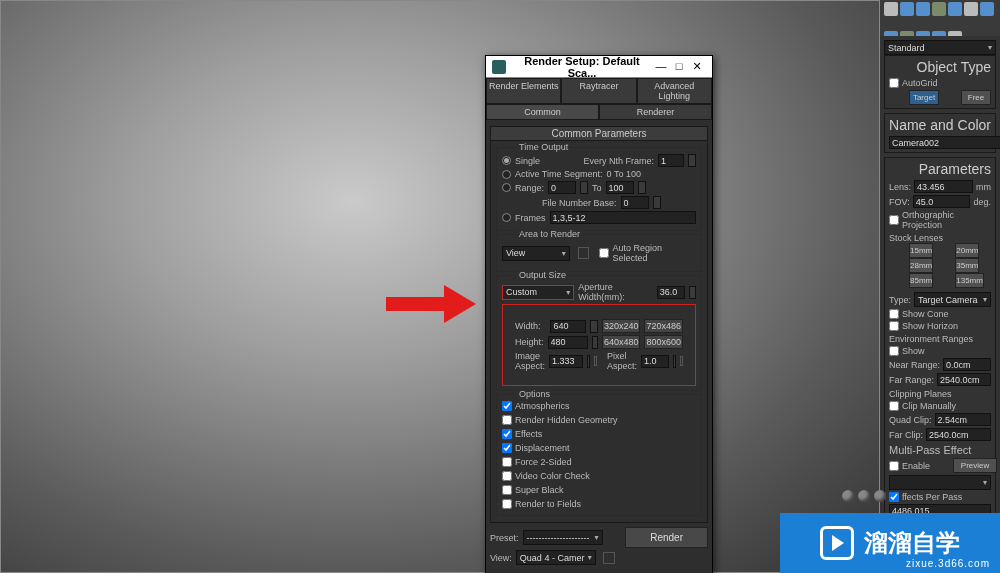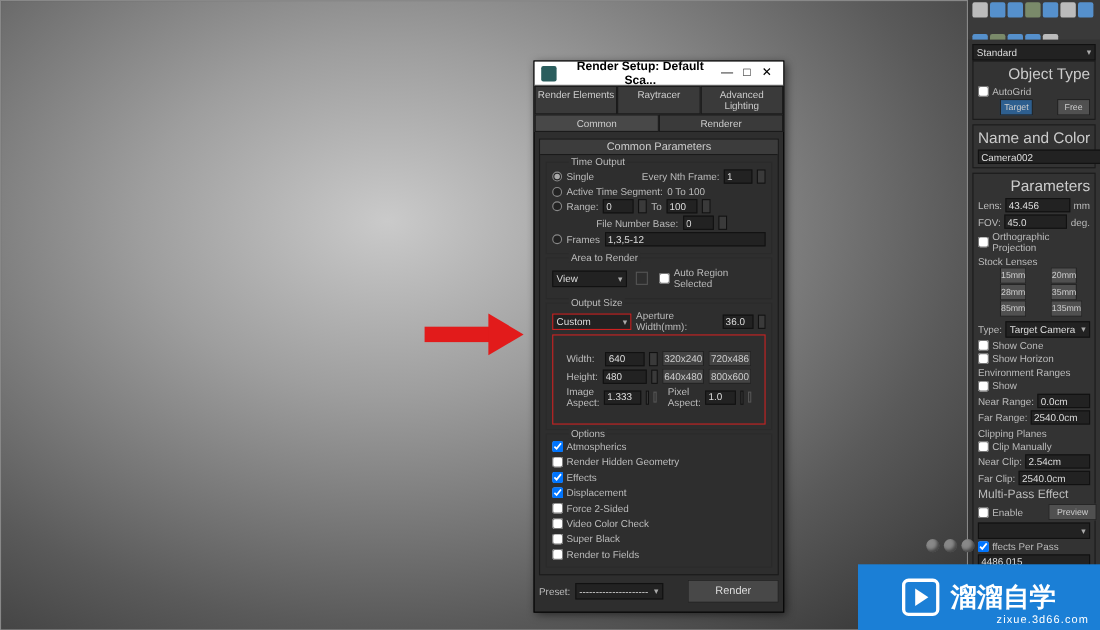--- a/index.html
+++ b/index.html
@@ -182,21 +182,21 @@
         <label>Far Range:</label>
         <input class="panel-input" value="2540.0cm" style="">
       </div>
 
     <div style="font-size:9px;color:#bbb;margin-top:3px">Clipping Planes</div>
     <div class="chk">
         <input type="checkbox" style="">
         <span>Clip Manually</span>
       </div>
     <div class="panel-row">
-        <label>Near Clip:</label>
+        <label>Quad Clip:</label>
         <input class="panel-input" value="2.54cm" style="">
       </div>
     <div class="panel-row">
         <label>Far Clip:</label>
         <input class="panel-input" value="2540.0cm" style="">
       </div>
 
     <div style="font-size:11px;color:#bbb;margin-top:3px">Multi-Pass Effect</div>
     <div class="panel-row">
         <div class="chk" style="flex:1">
@@ -376,20 +376,27 @@
       </div>
     </div>
 
     <div class="row" style="margin-top:4px">
       <label>Preset:</label>
       <div class="dropdown" style="width:80px">
           <span>---------------------</span>
         </div>
       <div class="render-btn" style="margin-left:auto">Render</div>
     </div>
+    <div class="row">
+      <label>View:</label>
+      <div class="dropdown" style="width:80px">
+          <span>Quad 4 - Camer</span>
+        </div>
+      <span style="width:12px;height:12px;border:1px solid #555;margin-left:3px"></span>
+    </div>
   </div>
 </div>
 
 <div class="arrow">
   <div class="arrow-shaft"></div>
     <div class="arrow-head"></div>
 </div>
 
 <div class="shade-toggle">
   <div class="ball"></div>

